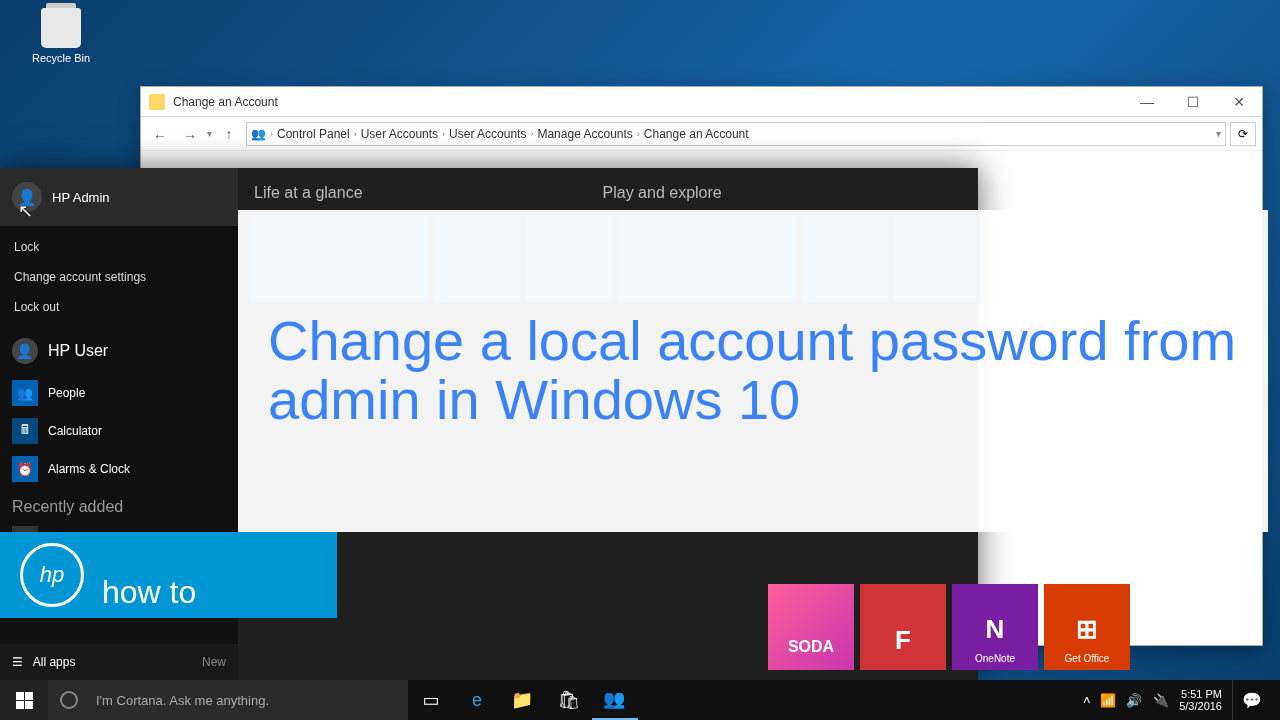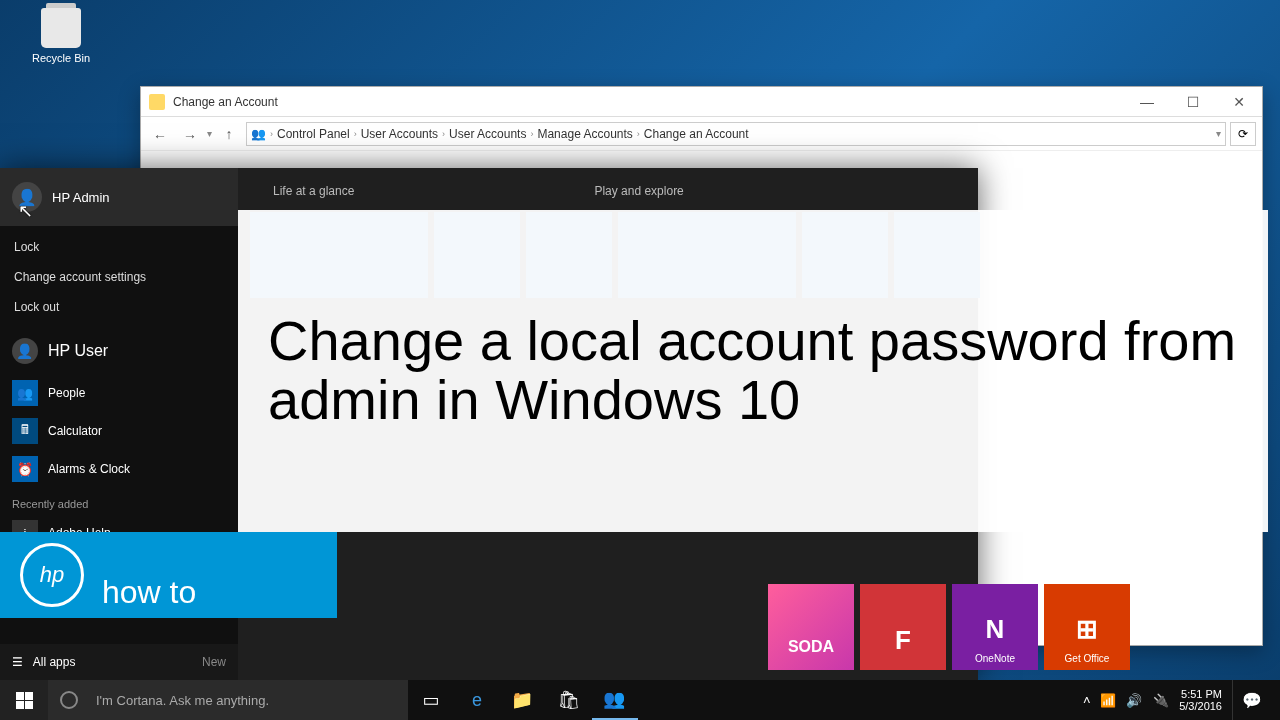--- a/index.html
+++ b/index.html
@@ -31,43 +31,43 @@
 .user-avatar { width: 30px; height: 30px; border-radius: 50%; background: #444; display: flex; align-items: center; justify-content: center; font-size: 16px; }
 .user-name { font-size: 13px; }
 .um-list { padding: 6px 0; }
 .um-item { padding: 8px 14px; font-size: 12px; color: #ddd; }
 .user2 { display: flex; align-items: center; gap: 10px; padding: 10px 12px; }
 .user2 .av { width: 26px; height: 26px; border-radius: 50%; background: #444; display: flex; align-items: center; justify-content: center; font-size: 14px; }
 .app-item { display: flex; align-items: center; gap: 10px; padding: 6px 12px; font-size: 12px; }
 .app-icon { width: 26px; height: 26px; display: flex; align-items: center; justify-content: center; font-size: 13px; }
 .ai-blue { background: #0063b1; }
 .ai-dblue { background: #004a7f; }
-.section { padding: 10px 12px 4px; font-size: 11px; color: #999; }
+.section { padding: 10px 12px 4px; font-size: 16px; color: #999; }
 .allapps { position: absolute; bottom: 0; left: 0; right: 0; height: 36px; display: flex; align-items: center; justify-content: space-between; padding: 0 12px; font-size: 12px; background: #181818; }
 
 .sm-right { position: absolute; left: 238px; right: 0; top: 0; bottom: 0; background: #1f1f1f; padding: 16px 8px; }
-.tile-heads { display: flex; gap: 240px; padding: 0 8px 14px; font-size: 12px; color: #bbb; margin-left: 19px; }
+.tile-heads { display: flex; gap: 240px; padding: 0 8px 14px; font-size: 16px; color: #bbb; }
 .tiles { display: flex; flex-wrap: wrap; gap: 6px; padding: 0 4px; }
 .tile { background: #1b6fb8; }
 .t-s { width: 86px; height: 86px; }
 .t-m { width: 178px; height: 86px; }
 .trow { display: flex; gap: 6px; }
 
 
 .tile-row2 { position: absolute; left: 510px; bottom: 10px; display: flex; gap: 6px; }
 .tile2 { width: 86px; height: 86px; display: flex; flex-direction: column; align-items: center; justify-content: flex-end; color: #fff; font-size: 10px; padding-bottom: 6px; }
 .t-red { background: #d13438; }
 .t-purple { background: #7a1fa2; }
 .t-orange { background: #d83b01; }
 .t-candy { background: linear-gradient(135deg,#ff5e9c,#c837ab); margin-left: 20px; }
 .tile2 .ticon { font-size: 26px; margin-bottom: 8px; font-weight: bold; }
 
 
 .card { position: absolute; left: 238px; top: 210px; width: 1030px; height: 322px; background: rgba(255,255,255,0.95); display: flex; align-items: center; padding: 0 30px; }
-.card-text { color: #000000; font-size: 56px; line-height: 1.05; font-weight: 400; }
+.card-text { color: #3b82f6; font-size: 56px; line-height: 1.05; font-weight: 400; }
 
 
 .hp-bar { position: absolute; left: 0; top: 532px; width: 337px; height: 86px; background: #0096d6; display: flex; align-items: center; color: #fff; padding: 0 20px; gap: 18px; }
 .hp-logo { width: 64px; height: 64px; border: 3px solid #fff; border-radius: 50%; display: flex; align-items: center; justify-content: center; font-size: 22px; font-weight: 300; font-style: italic; }
 .hp-text { font-size: 32px; font-weight: 400; margin-top: 35px; }
 
 
 .taskbar { position: absolute; left: 0; right: 0; bottom: 0; height: 40px; background: #101010; display: flex; align-items: center; color: #fff; }
 .start-btn { width: 48px; height: 40px; display: flex; align-items: center; justify-content: center; background: #222; }
 .win-logo { display: grid; grid-template-columns: 8px 8px; grid-template-rows: 8px 8px; gap: 1px; }

